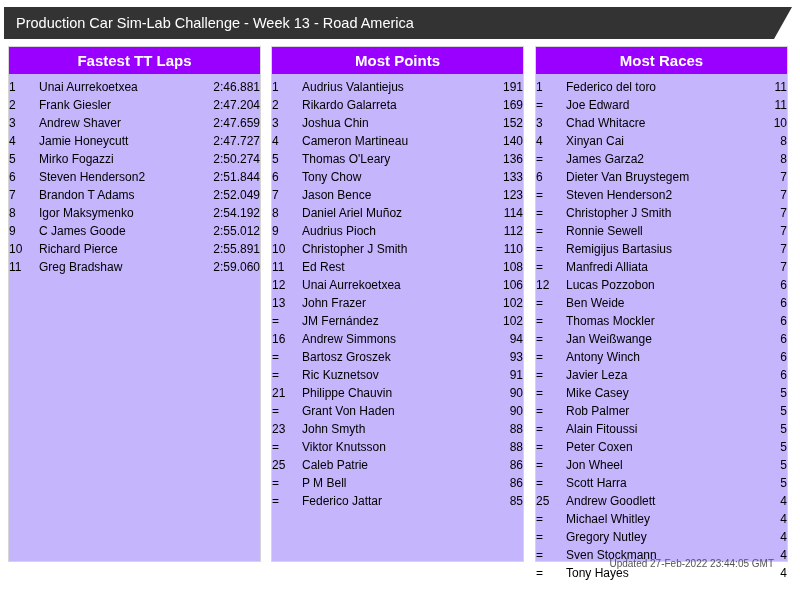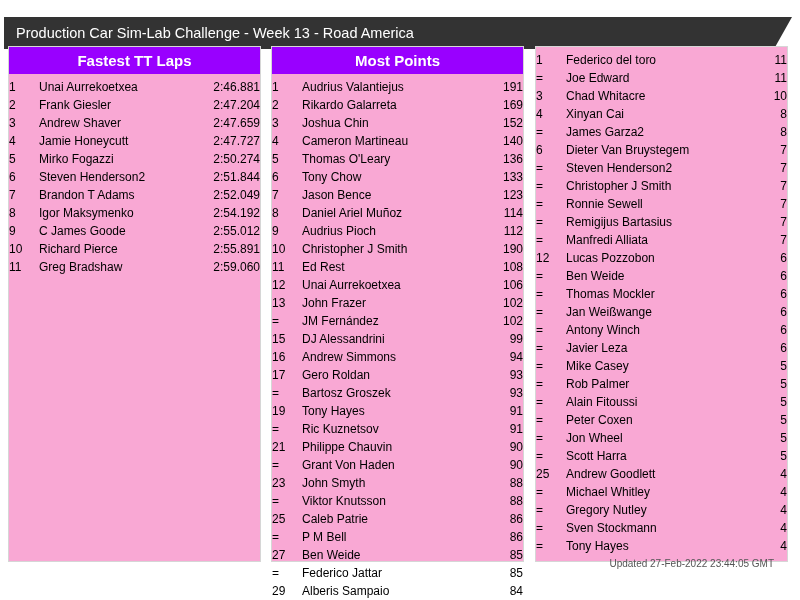--- a/index.html
+++ b/index.html
@@ -13,21 +13,21 @@
     width: 800px;
     height: 600px;
     background: #ffffff;
     overflow: hidden;
   }
 
   
   .header-wrap {
     position: absolute;
     left: 4px;
-    top: 17px;
+    top: 7px;
     width: 788px;
     height: 32px;
   }
   .header-bar {
     position: absolute;
     left: 0;
     top: 0;
     width: 770px;
     height: 32px;
     background: #333333;
@@ -49,21 +49,21 @@
     line-height: 32px;
     color: #ffffff;
     font-size: 14.5px;
     white-space: nowrap;
   }
 
   
   .panel {
     position: absolute;
     top: 46px;
-    background: #f9a8d4;
+    background: #c4b5fd;
     border: 1px solid #d6d6d6;
   }
   .panel-title {
     height: 27px;
     line-height: 27px;
     text-align: center;
     background: #9900ff;
     color: #ffffff;
     font-size: 15px;
     font-weight: bold;
@@ -236,21 +236,21 @@
               <td class="val">114</td>
             </tr>
             <tr>
               <td class="pos">9</td>
               <td class="name">Audrius Pioch</td>
               <td class="val">112</td>
             </tr>
             <tr>
               <td class="pos">10</td>
               <td class="name">Christopher J Smith</td>
-              <td class="val">190</td>
+              <td class="val">110</td>
             </tr>
             <tr>
               <td class="pos">11</td>
               <td class="name">Ed Rest</td>
               <td class="val">108</td>
             </tr>
             <tr>
               <td class="pos">12</td>
               <td class="name">Unai Aurrekoetxea</td>
               <td class="val">106</td>
@@ -259,43 +259,28 @@
               <td class="pos">13</td>
               <td class="name">John Frazer</td>
               <td class="val">102</td>
             </tr>
             <tr>
               <td class="pos">=</td>
               <td class="name">JM Fernández</td>
               <td class="val">102</td>
             </tr>
             <tr>
-              <td class="pos">15</td>
-              <td class="name">DJ Alessandrini</td>
-              <td class="val">99</td>
-            </tr>
-            <tr>
               <td class="pos">16</td>
               <td class="name">Andrew Simmons</td>
               <td class="val">94</td>
             </tr>
             <tr>
-              <td class="pos">17</td>
-              <td class="name">Gero Roldan</td>
-              <td class="val">93</td>
-            </tr>
-            <tr>
               <td class="pos">=</td>
               <td class="name">Bartosz Groszek</td>
               <td class="val">93</td>
-            </tr>
-            <tr>
-              <td class="pos">19</td>
-              <td class="name">Tony Hayes</td>
-              <td class="val">91</td>
             </tr>
             <tr>
               <td class="pos">=</td>
               <td class="name">Ric Kuznetsov</td>
               <td class="val">91</td>
             </tr>
             <tr>
               <td class="pos">21</td>
               <td class="name">Philippe Chauvin</td>
               <td class="val">90</td>
@@ -319,40 +304,31 @@
               <td class="pos">25</td>
               <td class="name">Caleb Patrie</td>
               <td class="val">86</td>
             </tr>
             <tr>
               <td class="pos">=</td>
               <td class="name">P M Bell</td>
               <td class="val">86</td>
             </tr>
             <tr>
-              <td class="pos">27</td>
-              <td class="name">Ben Weide</td>
-              <td class="val">85</td>
-            </tr>
-            <tr>
               <td class="pos">=</td>
               <td class="name">Federico Jattar</td>
               <td class="val">85</td>
-            </tr>
-            <tr>
-              <td class="pos">29</td>
-              <td class="name">Alberis Sampaio</td>
-              <td class="val">84</td>
             </tr>
           </tbody>
       </table>
     </div>
   </div>
 
   <div class="panel" id="panel-rcs">
+    <div class="panel-title">Most Races</div>
     <div class="panel-body">
       <table class="lb">
         <tbody id="tbody-2">
             <tr>
               <td class="pos">1</td>
               <td class="name">Federico del toro</td>
               <td class="val">11</td>
             </tr>
             <tr>
               <td class="pos">=</td>

